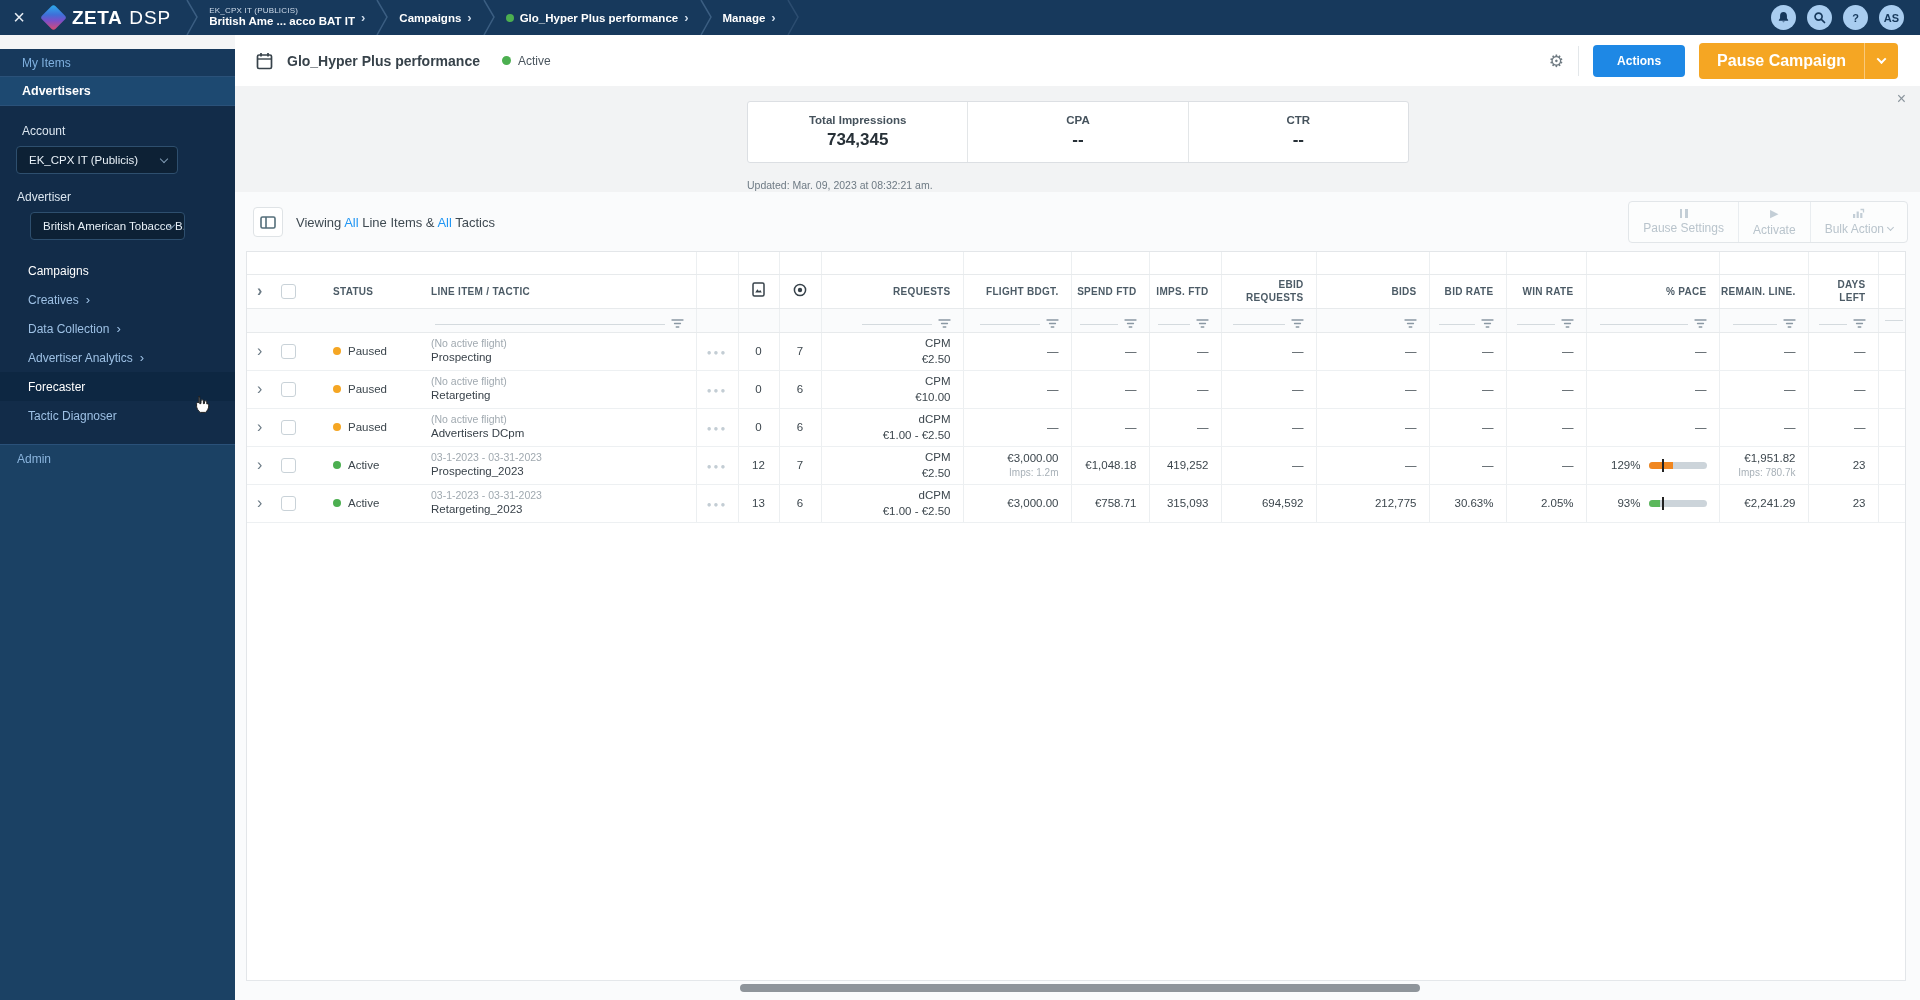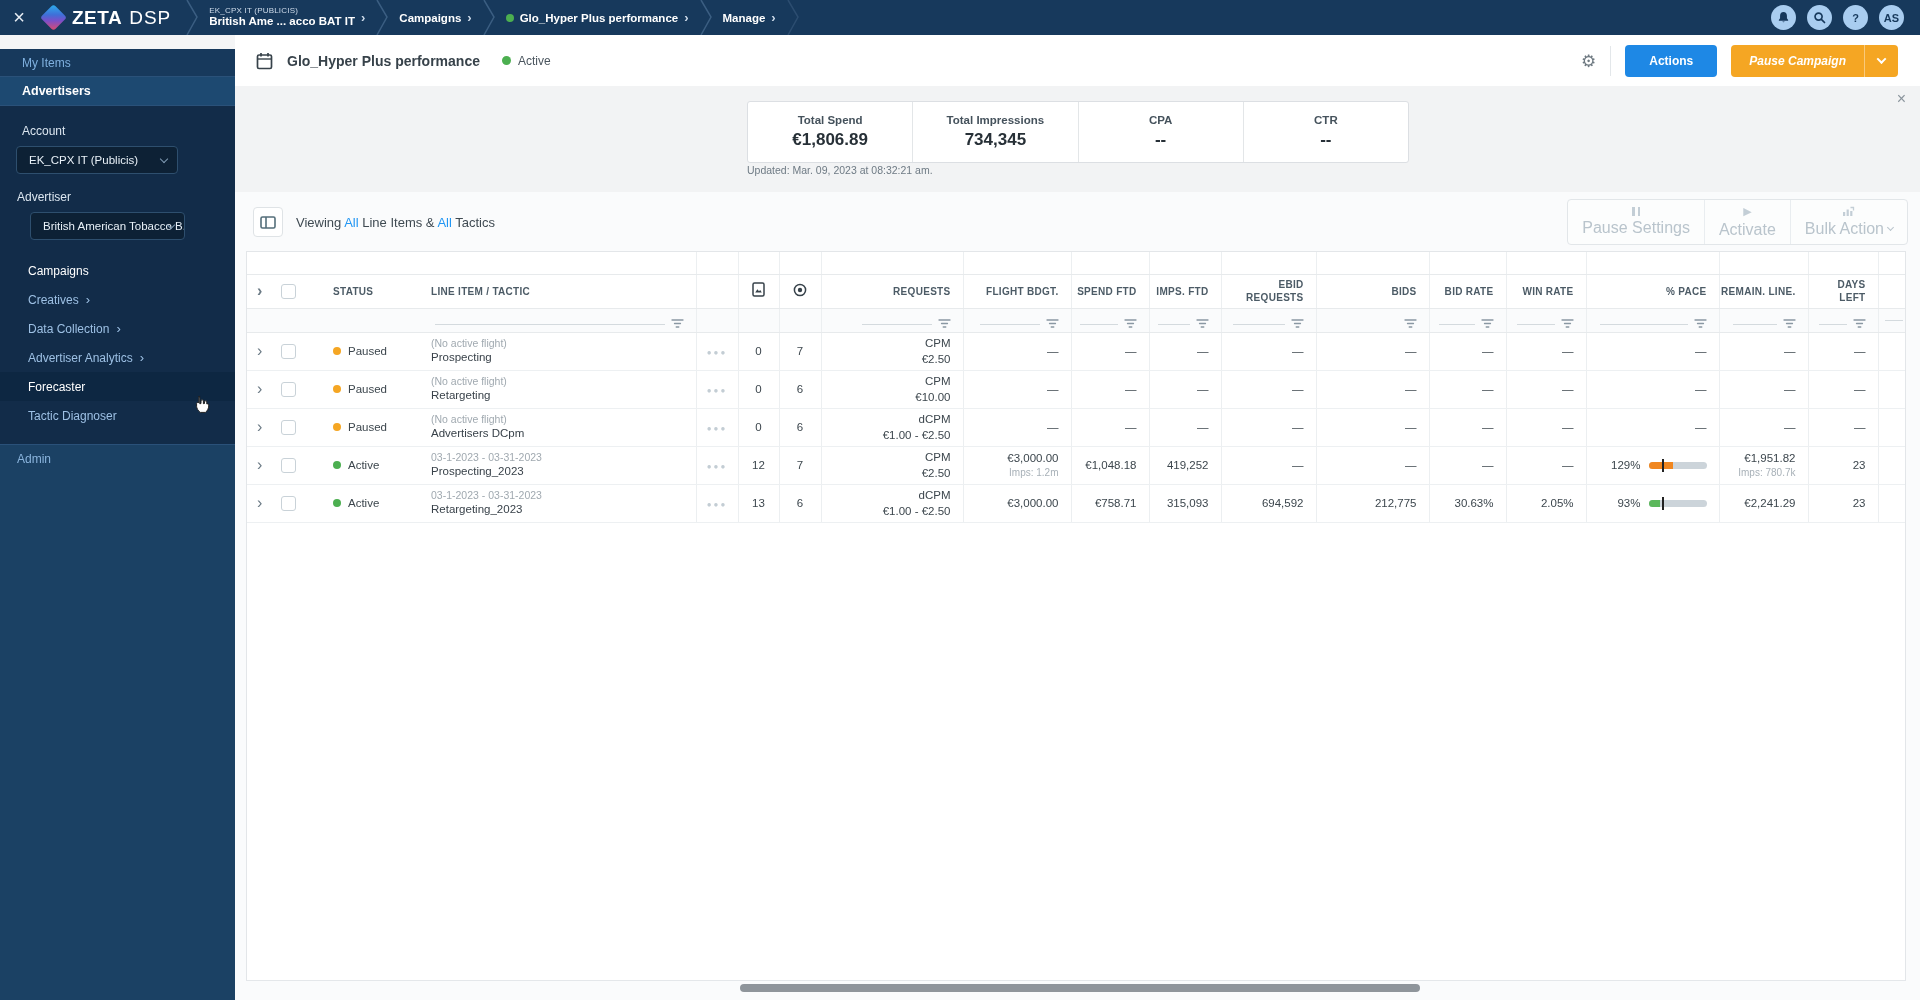--- a/index.html
+++ b/index.html
@@ -62,47 +62,47 @@
   .page-title { margin-left:14px; font-size:14px; font-weight:bold; color:#37424a; }
   .t-status { display:flex; align-items:center; gap:7px; margin-left:22px; }
   .t-status .dot { width:9px; height:9px; border-radius:50%; background:#4caf50; }
   .t-status .txt { font-size:12px; color:#4a555e; }
   .title-right { margin-left:auto; display:flex; align-items:center; padding-right:22px; gap:14px; }
   .gear { font-size:17px; color:#6f7a82; cursor:pointer; font-family:"DejaVu Sans",sans-serif; }
   .vdiv { width:1px; height:30px; background:#e3e7ea; }
   .btn-actions { background:#1e88e5; color:#fff; font-size:12px; font-weight:bold;
     border:none; border-radius:4px; padding:9px 24px; cursor:pointer; }
   .btn-pause { display:flex; background:#f5a623; border-radius:4px; overflow:hidden; cursor:pointer; }
-  .btn-pause .lab { color:#fff; font-size:12px; font-weight:bold; padding:9px 18px;font-style:italic; }
+  .btn-pause .lab { color:#fff; font-size:16px; font-weight:bold; padding:9px 18px; }
   .btn-pause .dd { width:34px; border-left:1px solid rgba(255,255,255,.4);
     display:flex; align-items:center; justify-content:center; }
   .btn-pause .c { width:7px; height:7px; border-right:2px solid #fff; border-bottom:2px solid #fff;
     transform:rotate(45deg) translate(-1px,-1px); }
 
   .stats-band { position:absolute; left:0; top:51px; width:1685px; height:106px; background:#f2f3f4; }
   .stats-card { position:absolute; left:512px; top:15px; width:662px; height:62px; background:#fff;
     border:1px solid #dcdfe3; border-radius:3px; display:flex; }
   .stat { flex:1; display:flex; flex-direction:column; align-items:center; justify-content:center; gap:4px; }
   .stat + .stat { border-left:1px solid #e3e6e8; }
   .stat .sl { font-size:11.5px; color:#45525c; font-weight:bold; }
   .stat .sv { font-size:17px; font-weight:bold; color:#273037; }
-  .updated { position:absolute; left:512px; top:78px; font-size:10.5px; color:#6e7a84; }
+  .updated { position:absolute; left:512px; top:93px; font-size:10.5px; color:#6e7a84; }
   .band-close { position:absolute; right:14px; top:4px; font-size:16px; color:#8a949c; cursor:pointer; }
 
   .toolbar { position:absolute; left:0; top:157px; width:1685px; height:60px; display:flex; align-items:center; }
   .view-btn { margin-left:18px; width:30px; height:30px; background:#fff; border:1px solid #dfe3e6;
     border-radius:4px; display:flex; align-items:center; justify-content:center; cursor:pointer; }
   .viewing { margin-left:13px; font-size:13px; color:#3f4a52; }
   .viewing .blue { color:#2196f3; cursor:pointer; }
   .bulk-group { margin-left:auto; margin-right:12px; display:flex; background:#fcfdfd;
     border:1px solid #e2e6e9; border-radius:4px; overflow:hidden; }
   .bg-btn { display:flex; flex-direction:column; align-items:center; justify-content:center;
     gap:3px; padding:5px 14px; min-width:62px; cursor:default; }
   .bg-btn + .bg-btn { border-left:1px solid #e9edf0; }
-  .bg-btn .lab { font-size:16px; color:#b9c4cc; display:flex; align-items:center; gap:4px; }
+  .bg-btn .lab { font-size:12px; color:#b9c4cc; display:flex; align-items:center; gap:4px; }
   .pause-ii { display:flex; gap:3px; }
   .pause-ii span { width:2.5px; height:9px; background:#c3ced6; display:inline-block; }
   .play-tri { color:#c3ced6; font-size:11px; font-family:"DejaVu Sans",sans-serif; }
   .chev-sm { width:5px; height:5px; border-right:1.5px solid #b9c4cc; border-bottom:1.5px solid #b9c4cc;
     transform:rotate(45deg); display:inline-block; margin-top:-3px; }
 
   
   .table-wrap { position:absolute; left:11px; top:216px; width:1660px; height:730px;
     background:#fff; border:1px solid #e3e6e9; border-bottom:1px solid #e4e7ea; overflow:hidden; }
   table { border-collapse:collapse; table-layout:fixed; width:1658px; }
@@ -271,24 +271,20 @@
         <span class="lab">Pause Campaign</span>
         <span class="dd">
             <span class="c"></span>
           </span>
       </div>
     </div>
   </div>
 
   <div class="stats-band">
     <div class="stats-card">
-      <div class="stat">
-        <span class="sl">Total Spend</span>
-        <span class="sv">€1,806.89</span>
-      </div>
       <div class="stat">
         <span class="sl">Total Impressions</span>
         <span class="sv">734,345</span>
       </div>
       <div class="stat">
         <span class="sl">CPA</span>
         <span class="sv">--</span>
       </div>
       <div class="stat">
         <span class="sl">CTR</span>

